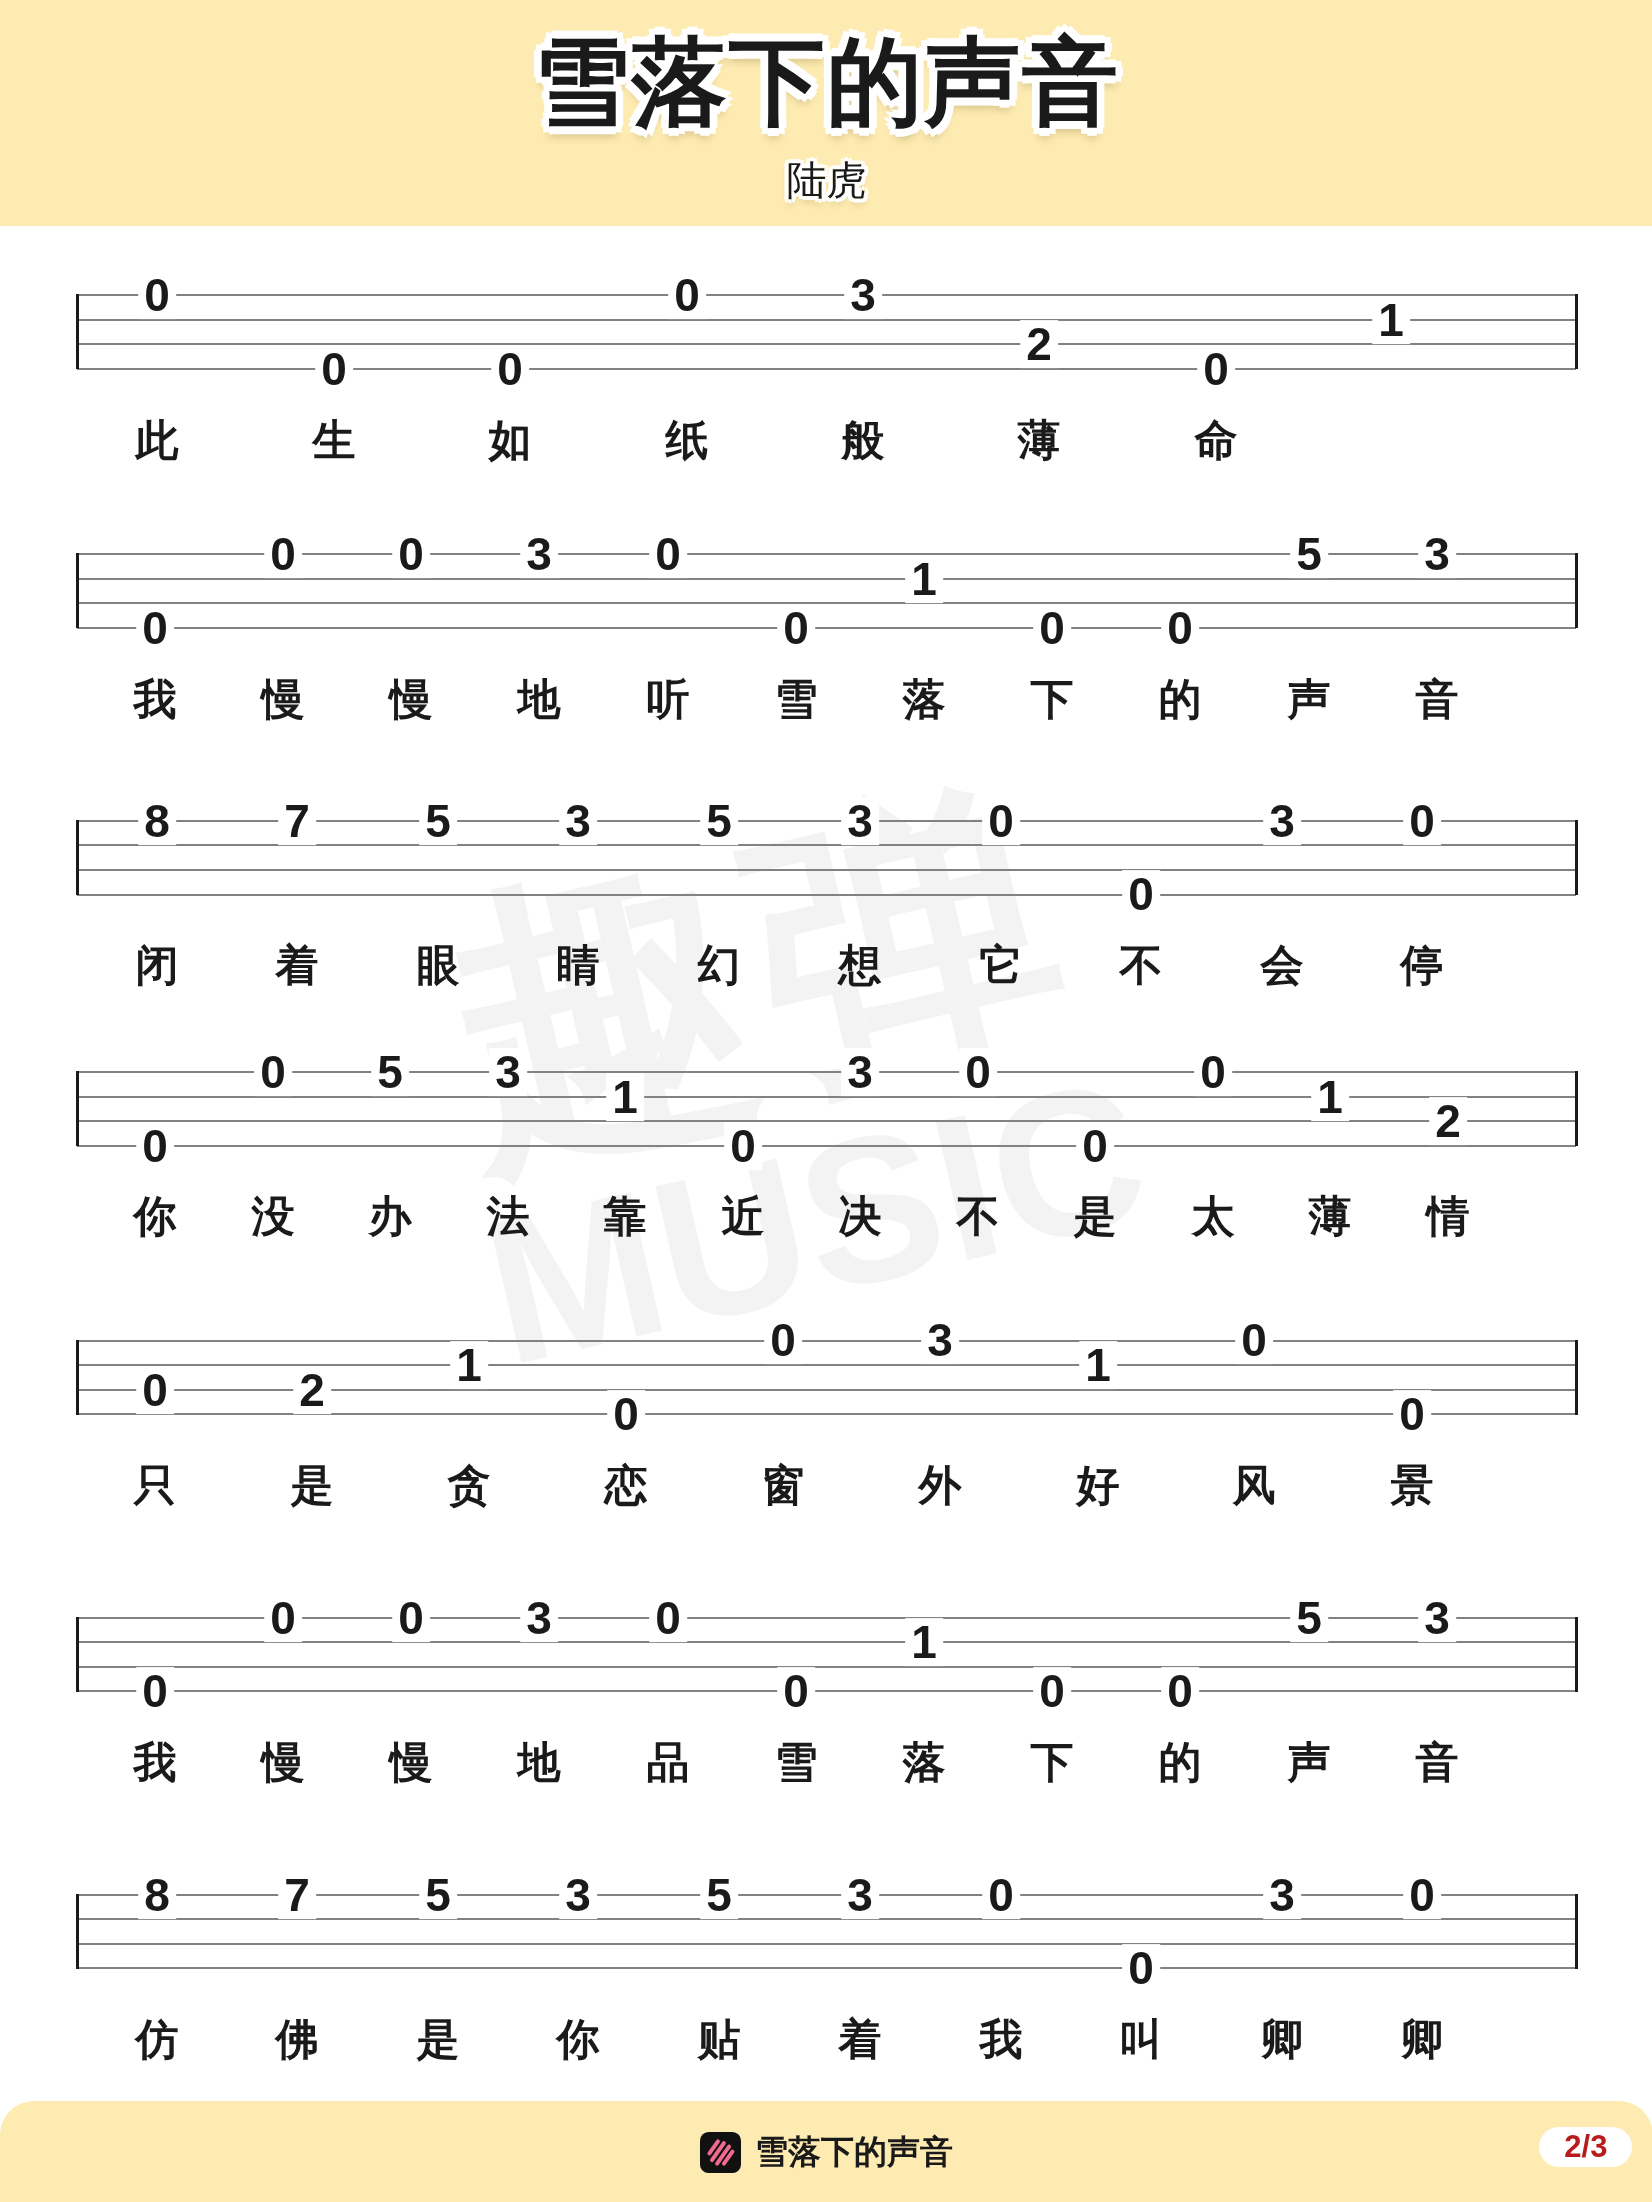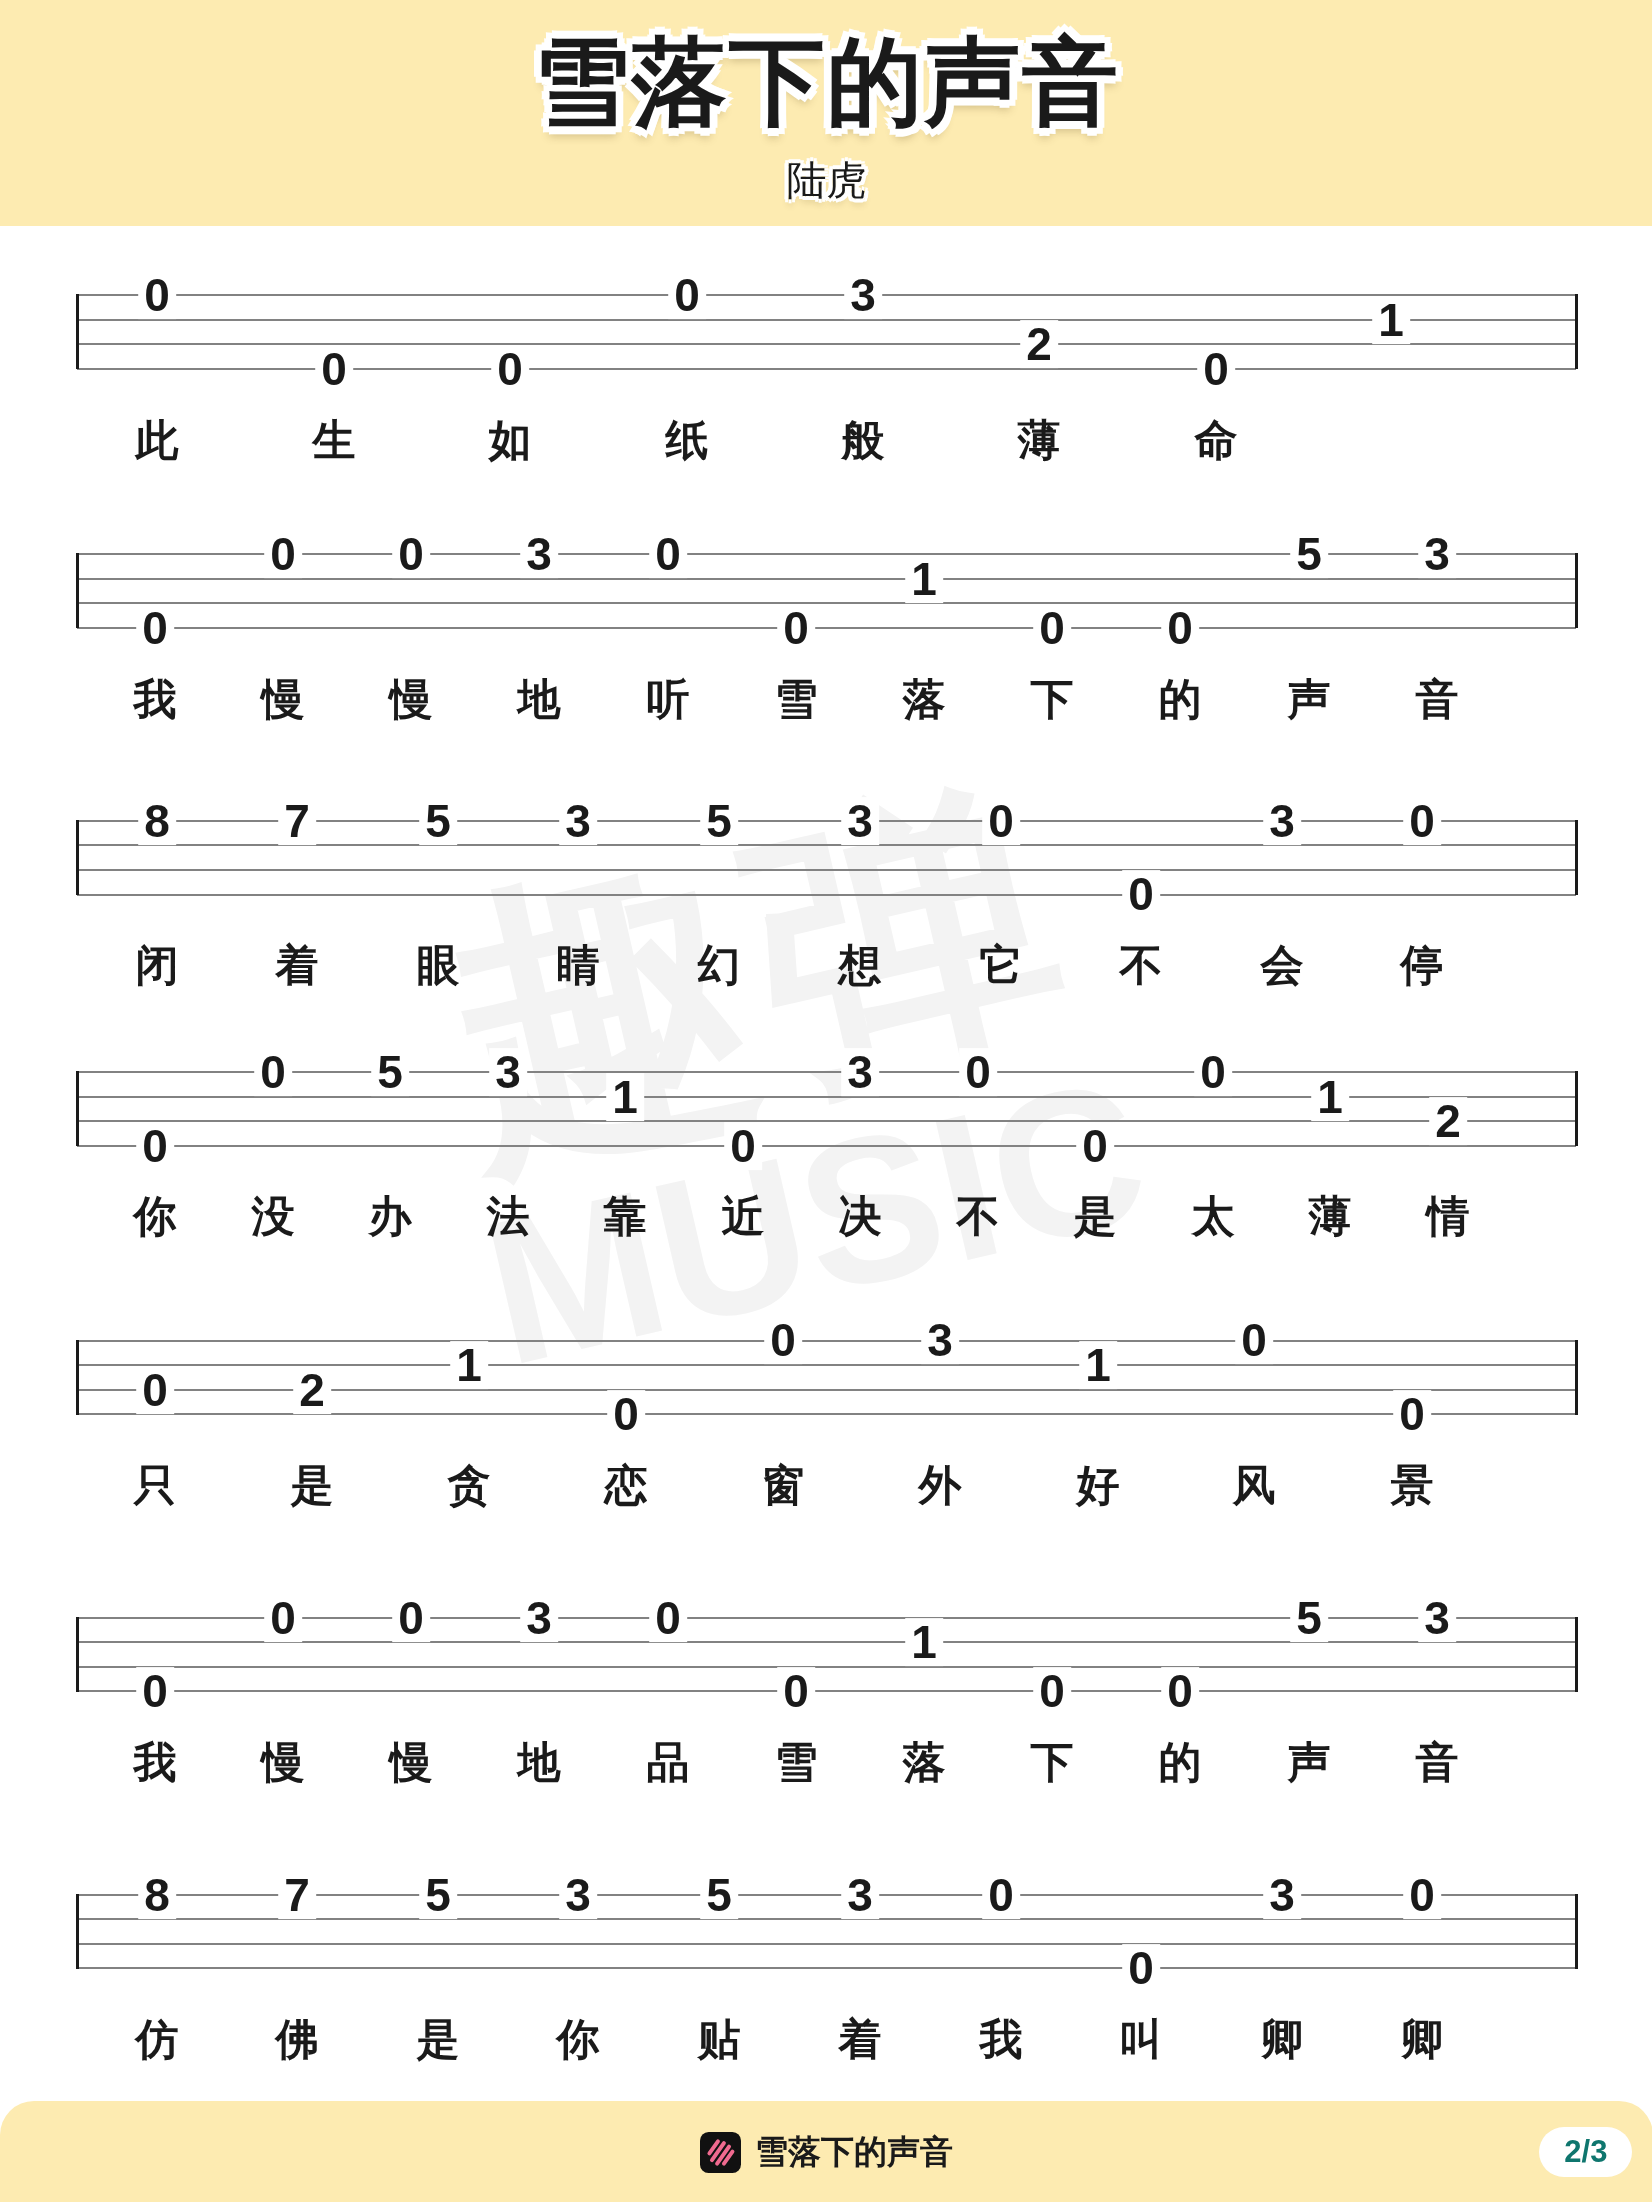--- a/index.html
+++ b/index.html
@@ -73,24 +73,24 @@
     border-radius:34px 34px 0 0;
     z-index:3;
   }
   #footer-brand{
     position:absolute;left:0;top:0;width:100%;height:100%;
     display:flex;align-items:center;justify-content:center;gap:13.8px;
   }
   #brand-text{font-size:33px;font-weight:700;color:var(--ink,#1a1a1a);}
   #page-pill{
     position:absolute;right:20.6px;top:26px;
-    width:93px;height:50px;border-radius:25px;
+    width:93px;height:40px;border-radius:25px;
     background:var(--pill,#ffffff);
     display:flex;align-items:center;justify-content:center;
-    font-size:31px;font-weight:700;color:#0f766e;
+    font-size:31px;font-weight:700;color:#b91c1c;
   }
 </style>
 </head>
 <body>
 
 <div id="page" style="--band: #FDEBB1; --ink: #1A1A1A; --staff-line: #828282; --watermark: #F3F3F3; --pill: #FFFFFF;">
 
   <div id="watermark">
     <span class="wm1">趣弹</span>
     <span class="wm2">MUSIC</span>

